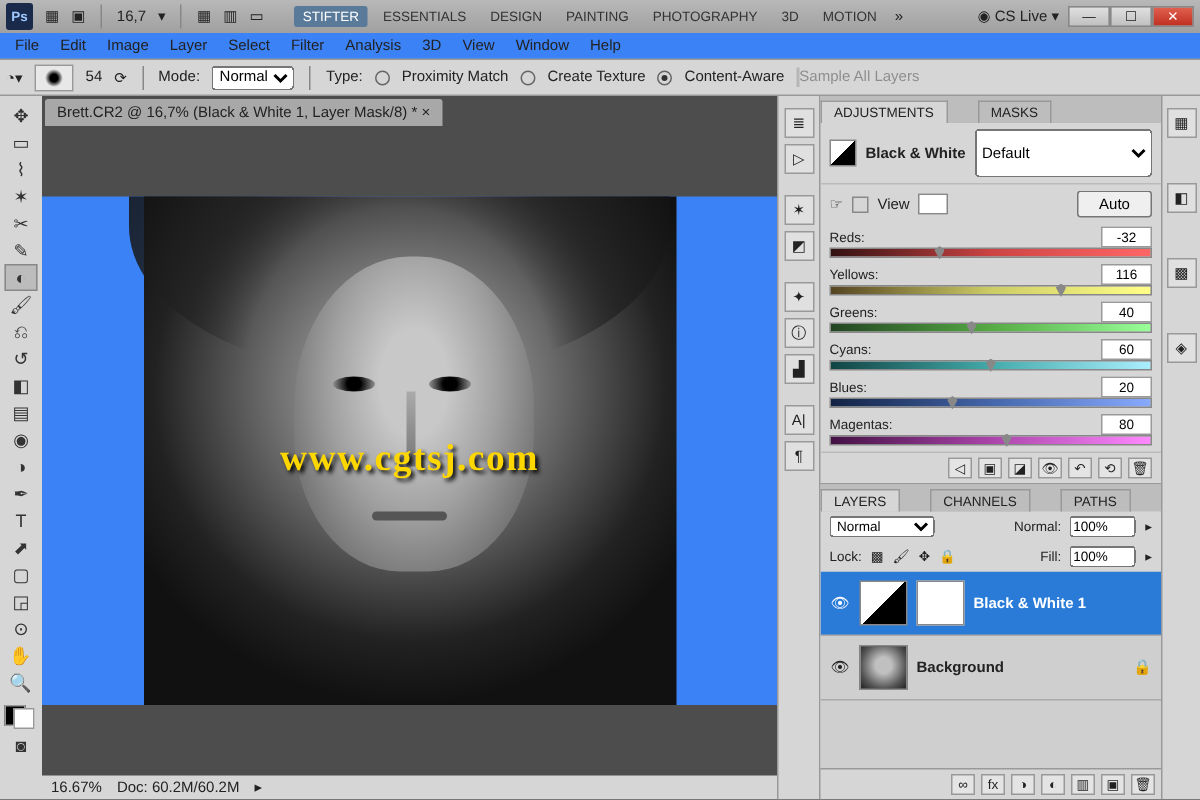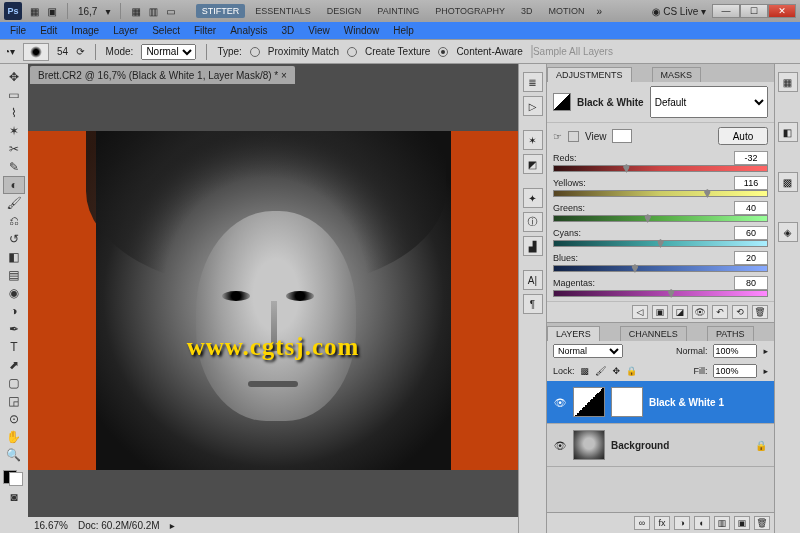--- a/index.html
+++ b/index.html
@@ -24,21 +24,21 @@
   .radio { width:10px; height:10px; border-radius:50%; border:1px solid #666; display:inline-block; vertical-align:middle;}
   .radio.on::after { content:""; display:block; width:4px; height:4px; background:#333; border-radius:50%; margin:2px;}
   .main { display:flex; height: calc(533px - 22px - 18px - 24px);}
   .toolbox { width:28px; background:#d6d6d6; display:flex; flex-direction:column; align-items:center; padding:4px 0; gap:0;}
   .tool { width:22px; height:18px; display:flex; align-items:center; justify-content:center; cursor:pointer; font-size:12px; color:#333;}
   .tool.sel { background:#bcbcbc; border:1px solid #888;}
   .swatch-fg { width:14px; height:14px; background:#000; border:1px solid #999; margin-top:4px; position:relative;}
   .swatch-bg { width:14px; height:14px; background:#fff; border:1px solid #999; position:absolute; left:6px; top:6px;}
   .canvas-wrap { flex:1; background:#4d4d4d; display:flex; flex-direction:column;gap:47px;}
   .doc-tab { height:18px; background:#a8a8a8; display:flex; align-items:center; padding:0 8px; font-size:10px; width:fit-content; margin:2px 0 0 2px; border-top-left-radius:2px; border-top-right-radius:2px;}
-  .canvas { flex:1; background:#c2410c; display:flex; justify-content:center; position:relative; overflow:hidden;}
+  .canvas { flex:1; background:#3b82f6; display:flex; align-items:center; justify-content:center; position:relative; overflow:hidden;}
   .photo { width:355px; height:420px; background: radial-gradient(ellipse 60% 50% at 50% 40%, #b0b0b0 10%, #888 30%, #555 55%, #222 80%, #111 100%); position:relative;}
   .face { position:absolute; width:160px; height:210px; left:100px; top:80px; background: radial-gradient(ellipse at 50% 40%, #c8c8c8 20%, #a0a0a0 50%, #707070 80%); border-radius: 48% 48% 44% 44%;}
   .eye-l,.eye-r { position:absolute; width:28px; height:10px; background:radial-gradient(circle,#000 30%,#444 60%,#888 90%); border-radius:50%;}
   .eye-l { left:126px; top:160px;} .eye-r { left:190px; top:160px;}
   .nose { position:absolute; width:6px; height:50px; left:175px; top:170px; background:linear-gradient(#aaa,#777);}
   .mouth { position:absolute; width:50px; height:6px; left:152px; top:250px; background:#555; border-radius:4px;}
   .hood { position:absolute; width:360px; height:200px; left:-10px; top:-40px; background: radial-gradient(ellipse at 50% 100%, transparent 40%, #222 60%, #111 85%); border-radius: 0 0 50% 50%; opacity:.85;}
   .watermark { position:absolute; color:#ffd700; font-size:25px; font-weight:bold; font-family: Georgia, serif; left:50%; top:48%; transform:translateX(-50%); text-shadow: 2px 2px 3px #000; letter-spacing:1px;}
   .statusbar { height:16px; background:#d6d6d6; display:flex; align-items:center; padding:0 6px; font-size:10px; gap:10px;}
   .midcol { width:28px; background:#d6d6d6; display:flex; flex-direction:column; align-items:center; padding:8px 0; border-left:1px solid #999;}

